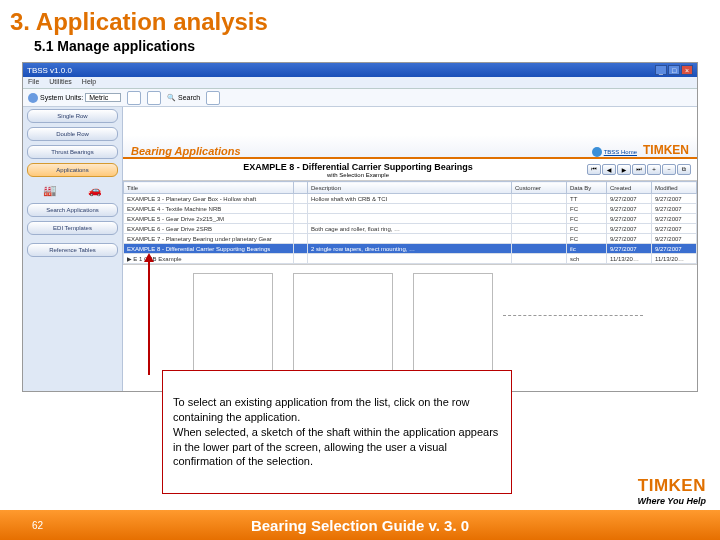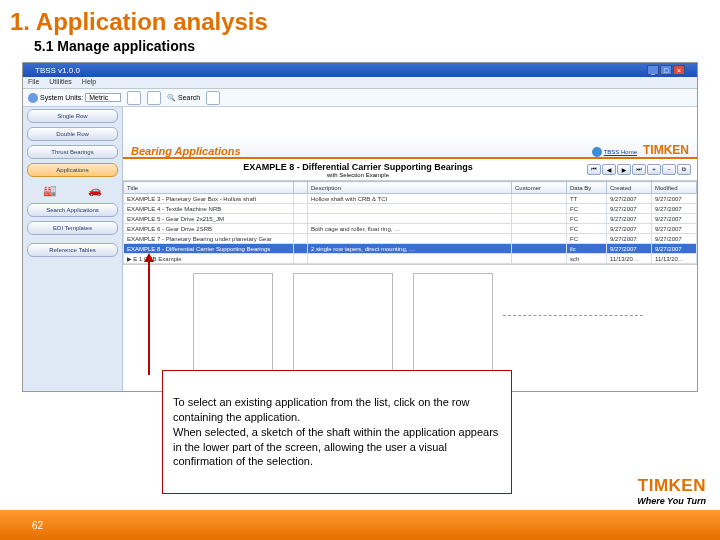--- a/index.html
+++ b/index.html
@@ -1,20 +1,20 @@
 <!DOCTYPE html>
 <html><head>
 <meta charset="utf-8">
 <style>
   *{box-sizing:border-box;margin:0;padding:0;}
   body{width:720px;height:540px;font-family:Arial,Helvetica,sans-serif;background:#fff;overflow:hidden;position:relative;}
   .heading{font-size:24px;font-weight:900;color:#e07000;padding:8px 10px 2px 10px;}
   .sub{font-size:14px;font-weight:900;color:#000;padding:0 0 6px 34px;}
   .shot{position:absolute;left:22px;top:62px;width:676px;height:330px;border:1px solid #999;background:#dfe8f5;}
-  .titlebar{height:14px;background:linear-gradient(#3a6ed0,#1a4fb8);color:#fff;font-size:8px;padding:1px 12px;display:flex;align-items:center;}
+  .titlebar{height:14px;background:linear-gradient(#3a6ed0,#1a4fb8);color:#fff;font-size:8px;padding:1px 4px;display:flex;align-items:center;}
   .titlebar .wctrl{margin-left:auto;display:flex;gap:1px;}
   .wbtn{width:12px;height:10px;background:#5b8ae0;border:1px solid #2a4f9a;font-size:7px;color:#fff;display:flex;align-items:center;justify-content:center;}
   .wbtn.close{background:#d94f3f;}
   .menubar{height:12px;background:#e8effa;font-size:7px;color:#333;padding:1px 5px;display:flex;gap:10px;border-bottom:1px solid #bcc;}
   .toolbar{height:18px;background:#f5f8fd;border-bottom:1px solid #c2cede;display:flex;align-items:center;padding:0 5px;font-size:7px;gap:6px;}
   .toolbar .su{display:flex;align-items:center;gap:2px;}
   .toolbar .drop{border:1px solid #9ab;background:#fff;padding:0 12px 0 3px;font-size:7px;position:relative;}
   .toolbar .ic{width:14px;height:14px;border:1px solid #9bb1cf;border-radius:2px;background:#fff;display:inline-block;}
   .workspace{display:flex;height:calc(100% - 44px);}  
   .side{width:100px;background:#dfe8f5;border-right:1px solid #b6c4da;display:flex;flex-direction:column;}
@@ -42,21 +42,21 @@
   .pgnum{position:absolute;left:32px;color:#fff;font-size:10px;}
   .logo2{position:absolute;right:14px;bottom:34px;text-align:right;}
   .logo2 .l1{font-weight:900;color:#e07000;font-size:17px;letter-spacing:.5px;}
   .logo2 .l2{font-size:9px;font-weight:900;font-style:italic;}
   .sketch{flex:1;border-top:1px solid #ccc;background:#fff;position:relative;}
   .skbox{position:absolute;border:1px solid #bbb;background:#fff;}
 </style>
 </head>
 <body>
 
-<div class="heading">1. Application analysis</div>
+<div class="heading">3. Application analysis</div>
 <div class="sub">5.1 Manage applications</div>
 
 <div class="shot">
   <div class="titlebar">
     <span>TBSS v1.0.0</span>
     <div class="wctrl">
       <div class="wbtn">_</div>
       <div class="wbtn">□</div>
       <div class="wbtn close">×</div>
     </div>
@@ -205,20 +205,21 @@
       </div>
     </div>
   </div>
 </div>
 
 <div class="arrow"></div>
 <div class="callout" id="callout">To select an existing application from the list, click on the row containing the application.<br>When selected, a sketch of the shaft within the application appears in the lower part of the screen, allowing the user a visual confirmation of the selection.</div>
 
 <div class="logo2">
   <div class="l1">TIMKEN</div>
-  <div class="l2">Where You Turn</div>
+  <div class="l2">Where You Help</div>
 </div>
 
 <div class="footer">
   <div class="fbar">
     <span class="pgnum">62</span>
+    <span class="ftitle">Bearing Selection Guide v. 3. 0</span>
   </div>
 </div>
 
 </body></html>

